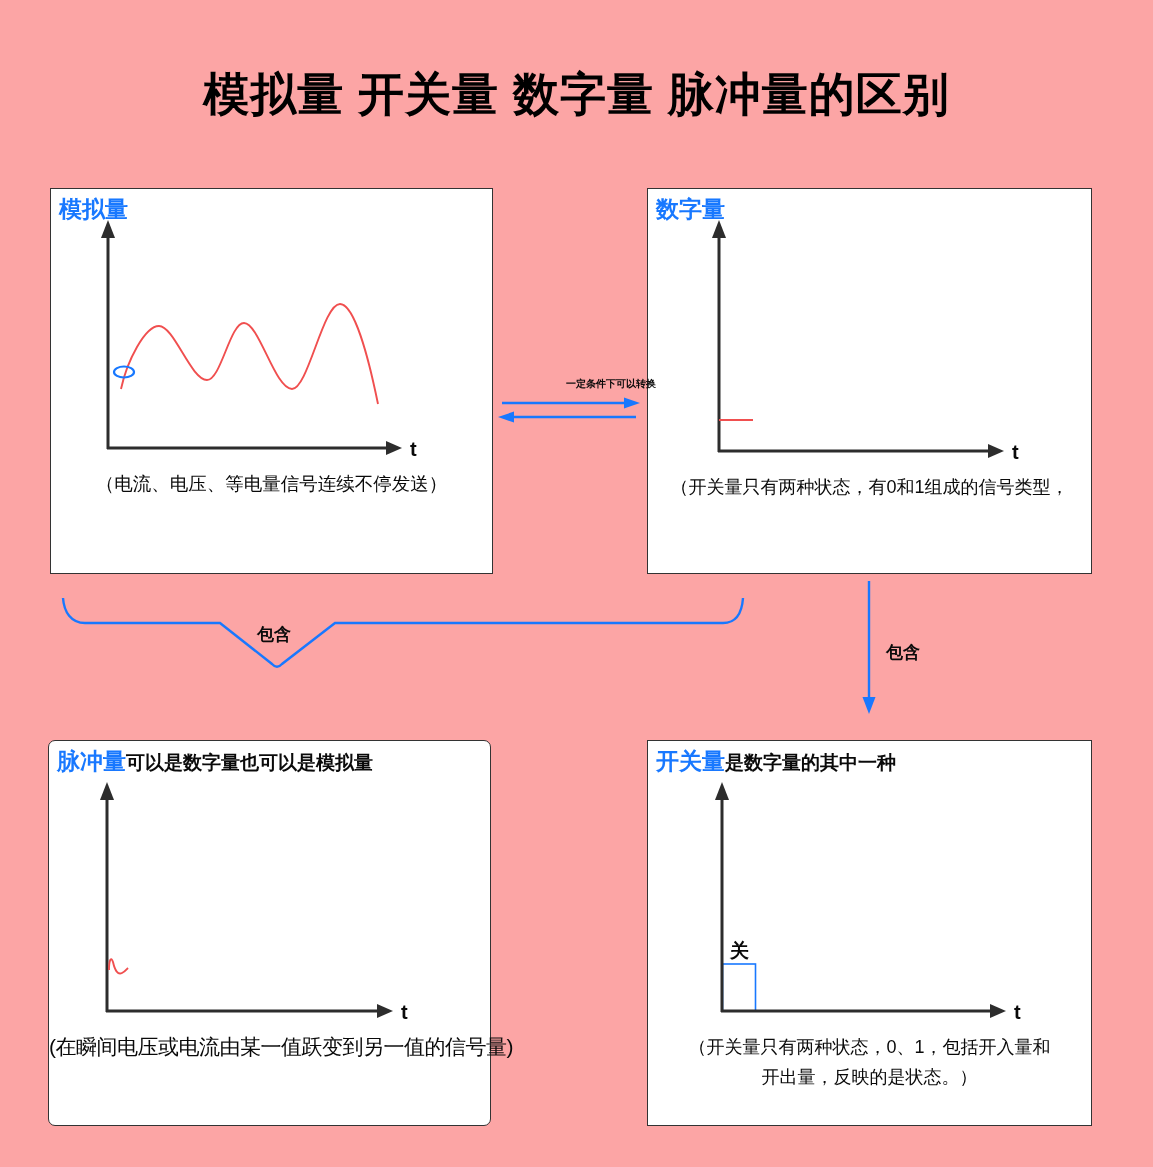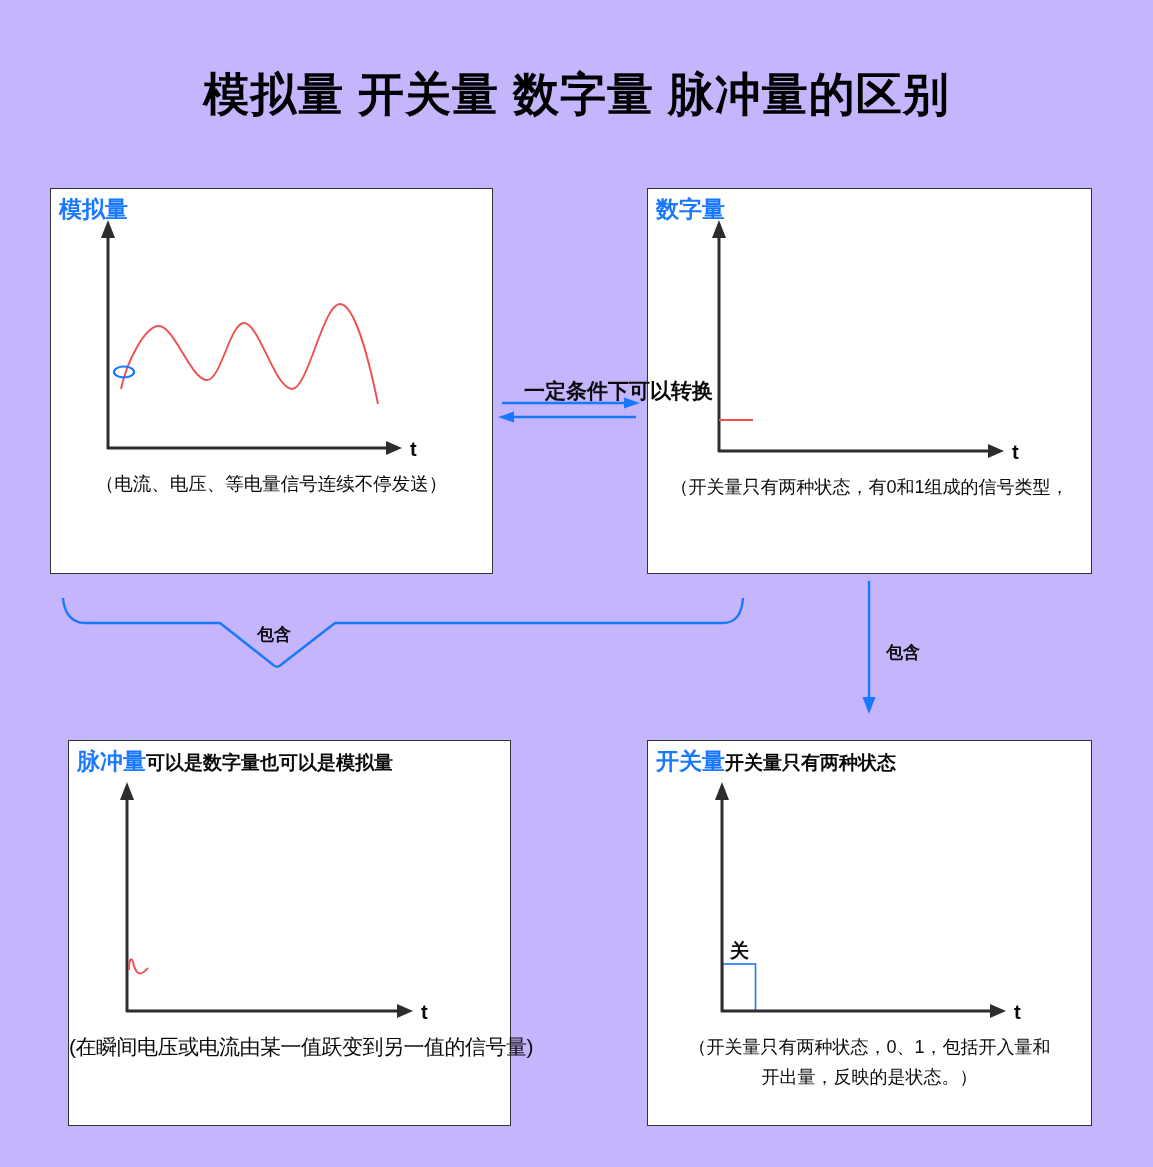--- a/index.html
+++ b/index.html
@@ -3,33 +3,33 @@
 <meta charset="utf-8">
 <style>
   :root{
     --accent-blue:#1878ff;
     --signal-red:#f04f4f;
     --axis-black:#2d2d2d;
     --ink:#0a0a0a;
   }
   html,body{margin:0;padding:0;background:#ffffff;}
   .canvas{
-    position:relative;width:1153px;height:1167px;background:#c4b5fd;overflow:hidden;
+    position:relative;width:1153px;height:1167px;background:#fca5a5;overflow:hidden;
     font-family:"Liberation Sans","DejaVu Sans",sans-serif;color:var(--ink);
   }
   .page-title{
     position:absolute;left:0;top:64px;width:1153px;text-align:center;
     font-size:46px;font-weight:700;letter-spacing:1px;color:#000;
   }
   .panel{
     position:absolute;width:443px;height:386px;border:1.6px solid #333;background:#fff;box-sizing:border-box;
   }
   .panel-a{left:50px;top:188px;}
   .panel-b{left:647px;top:188px;width:445px;}
-  .panel-c{left:68px;top:740px;}
+  .panel-c{left:48px;top:740px;border-radius:7px;}
   .panel-d{left:647px;top:740px;width:445px;}
   .panel-label{
     position:absolute;left:8px;top:5px;font-size:23px;font-weight:700;color:var(--accent-blue);white-space:nowrap;
   }
   .panel-label .suffix{font-size:19px;font-weight:600;color:var(--ink);}
   .graph{position:absolute;left:0;top:0;}
   .caption{
     position:absolute;left:0;width:100%;text-align:center;font-size:18px;font-weight:400;
     color:var(--ink);line-height:30px;white-space:nowrap;
   }
@@ -39,22 +39,22 @@
   .cap-d{top:291px;}
   .axis{stroke:var(--axis-black);stroke-width:3;fill:none;}
   .axis-head{fill:var(--axis-black);stroke:none;}
   .t-label{font-size:20px;font-weight:700;fill:var(--ink);font-family:"Liberation Sans","DejaVu Sans",sans-serif;}
   .signal{stroke:var(--signal-red);stroke-width:1.9;fill:none;}
   .blue-line{stroke:var(--accent-blue);stroke-width:2.4;fill:none;}
   .blue-head{fill:var(--accent-blue);stroke:none;}
   .switch-rect{fill:#ffffff;stroke:var(--accent-blue);stroke-width:1.6;}
   .glyph-label{font-size:19px;font-weight:600;fill:var(--ink);font-family:"Liberation Sans","DejaVu Sans",sans-serif;}
   .convert-text{
-    position:absolute;left:524px;top:377px;width:148px;text-align:right;
-    font-size:21px;font-weight:600;white-space:nowrap;
+    position:absolute;left:508px;top:377px;width:148px;text-align:right;
+    font-size:10px;font-weight:600;white-space:nowrap;
   }
   .convert-arrows{position:absolute;left:495px;top:395px;}
   .brace-svg{position:absolute;left:55px;top:590px;}
   .brace-label{position:absolute;left:257px;top:623px;font-size:17px;font-weight:600;}
   .down-arrow{position:absolute;left:860px;top:578px;}
   .down-arrow-label{position:absolute;left:886px;top:641px;font-size:17px;font-weight:600;}
 </style>
 </head>
 <body>
 
@@ -117,21 +117,21 @@
       <polygon class="axis-head" points="58,41 51,59 65,59"></polygon>
       <line class="axis" x1="57" y1="270" x2="330" y2="270"></line>
       <polygon class="axis-head" points="344,270 328,263 328,277"></polygon>
       <text class="t-label" x="352" y="278">t</text>
       <path class="signal" d="M 60,229 C 60,219 62,215 64,221 C 66,230 69,234 73,232 C 76,230.5 78,228 79,227"></path>
     </svg>
     <div class="caption cap-c">(在瞬间电压或电流由某一值跃变到另一值的信号量)</div>
   </div>
 
   <div class="panel panel-d">
-    <div class="panel-label"><span>开关量</span><span class="suffix">开关量只有两种状态</span></div>
+    <div class="panel-label"><span>开关量</span><span class="suffix">是数字量的其中一种</span></div>
     <svg class="graph" width="445" height="364" viewBox="0 0 445 364">
       <rect class="switch-rect" x="74.5" y="223" width="33" height="47"></rect>
       <line class="axis" x1="74" y1="271" x2="74" y2="56"></line>
       <polygon class="axis-head" points="74,41 67,59 81,59"></polygon>
       <line class="axis" x1="73" y1="270" x2="344" y2="270"></line>
       <polygon class="axis-head" points="358,270 342,263 342,277"></polygon>
       <text class="t-label" x="366" y="278">t</text>
       <text class="glyph-label" x="82" y="216">关</text>
     </svg>
     <div class="caption cap-d">

